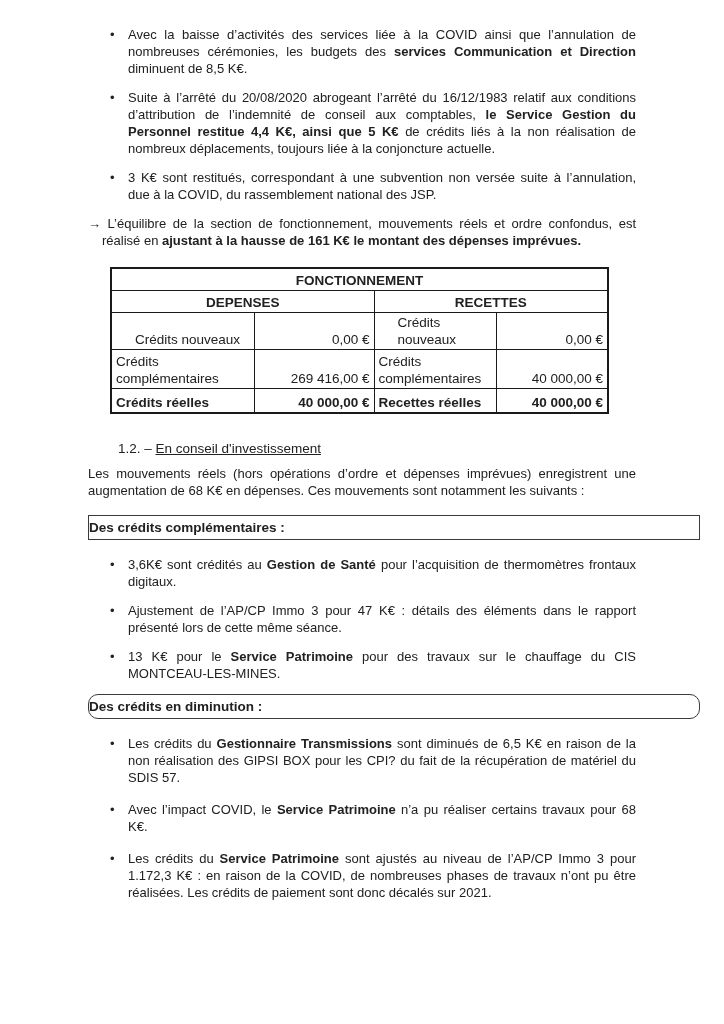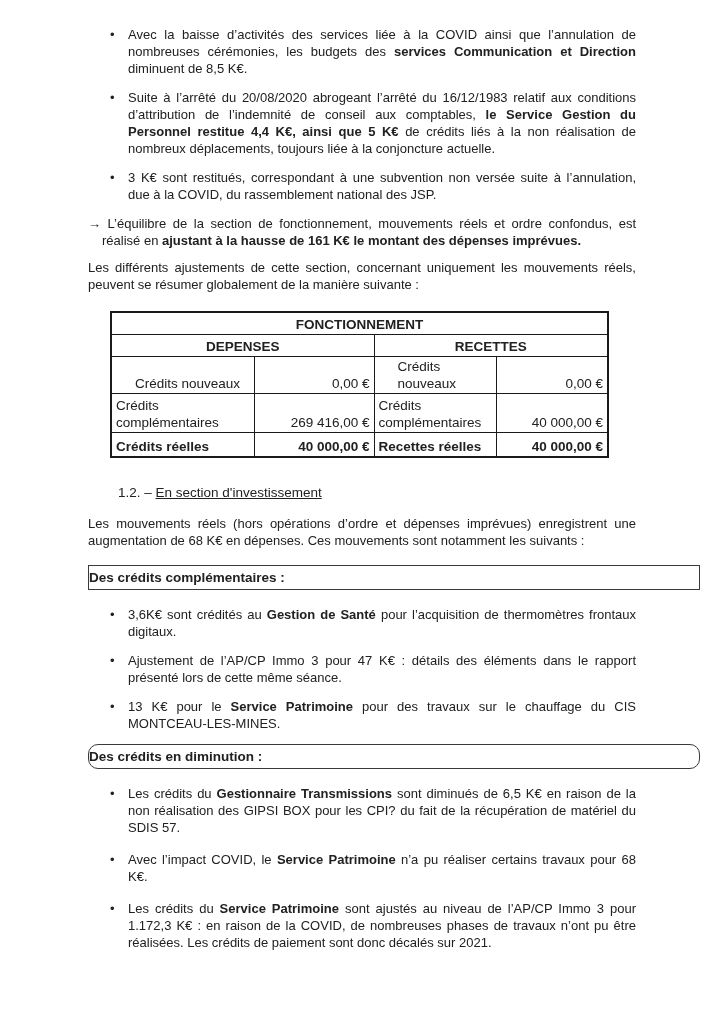--- a/index.html
+++ b/index.html
@@ -65,21 +65,20 @@
       <span><span>Suite à l’arrêté du 20/08/2020 abrogeant l’arrêté du 16/12/1983 relatif aux conditions d’attribution de l’indemnité de conseil aux comptables, </span><span class="b">le Service Gestion du Personnel restitue 4,4 K€, ainsi que 5 K€</span><span> de crédits liés à la non réalisation de nombreux déplacements, toujours liée à la conjoncture actuelle.</span></span>
     </li>
     <li>
       <span class="dot">•</span>
       <span><span>3 K€ sont restitués, correspondant à une subvention non versée suite à l’annulation, due à la COVID, du rassemblement national des JSP.</span></span>
     </li>
   </ul>
 
   <p class="arrow-para"><span>→ L’équilibre de la section de fonctionnement, mouvements réels et ordre confondus, est réalisé en </span><span class="b">ajustant à la hausse de 161 K€ le montant des dépenses imprévues.</span></p>
 
-  <p class="lead-para">Les différents ajustements de cette section, concernant uniquement les mouvements réels, peuvent se résumer globalement de la manière suivante :</p>
 
   <table class="fonc">
     <colgroup>
       <col style="width:143px">
         <col style="width:120px">
         <col style="width:122px">
         <col style="width:112px">
     </colgroup>
     <tbody>
       <tr>
@@ -104,24 +103,24 @@
       <tr class="r4">
         <td class="lab">Crédits réelles</td>
         <td class="val">40 000,00 €</td>
         <td class="lab">Recettes réelles</td>
         <td class="val">40 000,00 €</td>
       </tr>
     </tbody>
   </table>
 
   <p class="sec-heading">
-    <span>1.2. – </span><span class="underlined">En section d'investissement</span>
+    <span>1.2. – </span><span class="underlined">En conseil d'investissement</span>
   </p>
 
-  <p class="lead-para" style="margin-top:14px;">Les mouvements réels (hors opérations d’ordre et dépenses imprévues) enregistrent une augmentation de 68 K€ en dépenses. Ces mouvements sont notamment les suivants :</p>
+  <p class="lead-para" style="margin-top:8px;">Les mouvements réels (hors opérations d’ordre et dépenses imprévues) enregistrent une augmentation de 68 K€ en dépenses. Ces mouvements sont notamment les suivants :</p>
 
   <div class="head-box">Des crédits complémentaires :</div>
 
   <ul class="bullets mt-list">
     <li>
       <span class="dot">•</span>
       <span><span>3,6K€ sont crédités au </span><span class="b">Gestion de Santé</span><span> pour l’acquisition de thermomètres frontaux digitaux.</span></span>
     </li>
     <li>
       <span class="dot">•</span>

